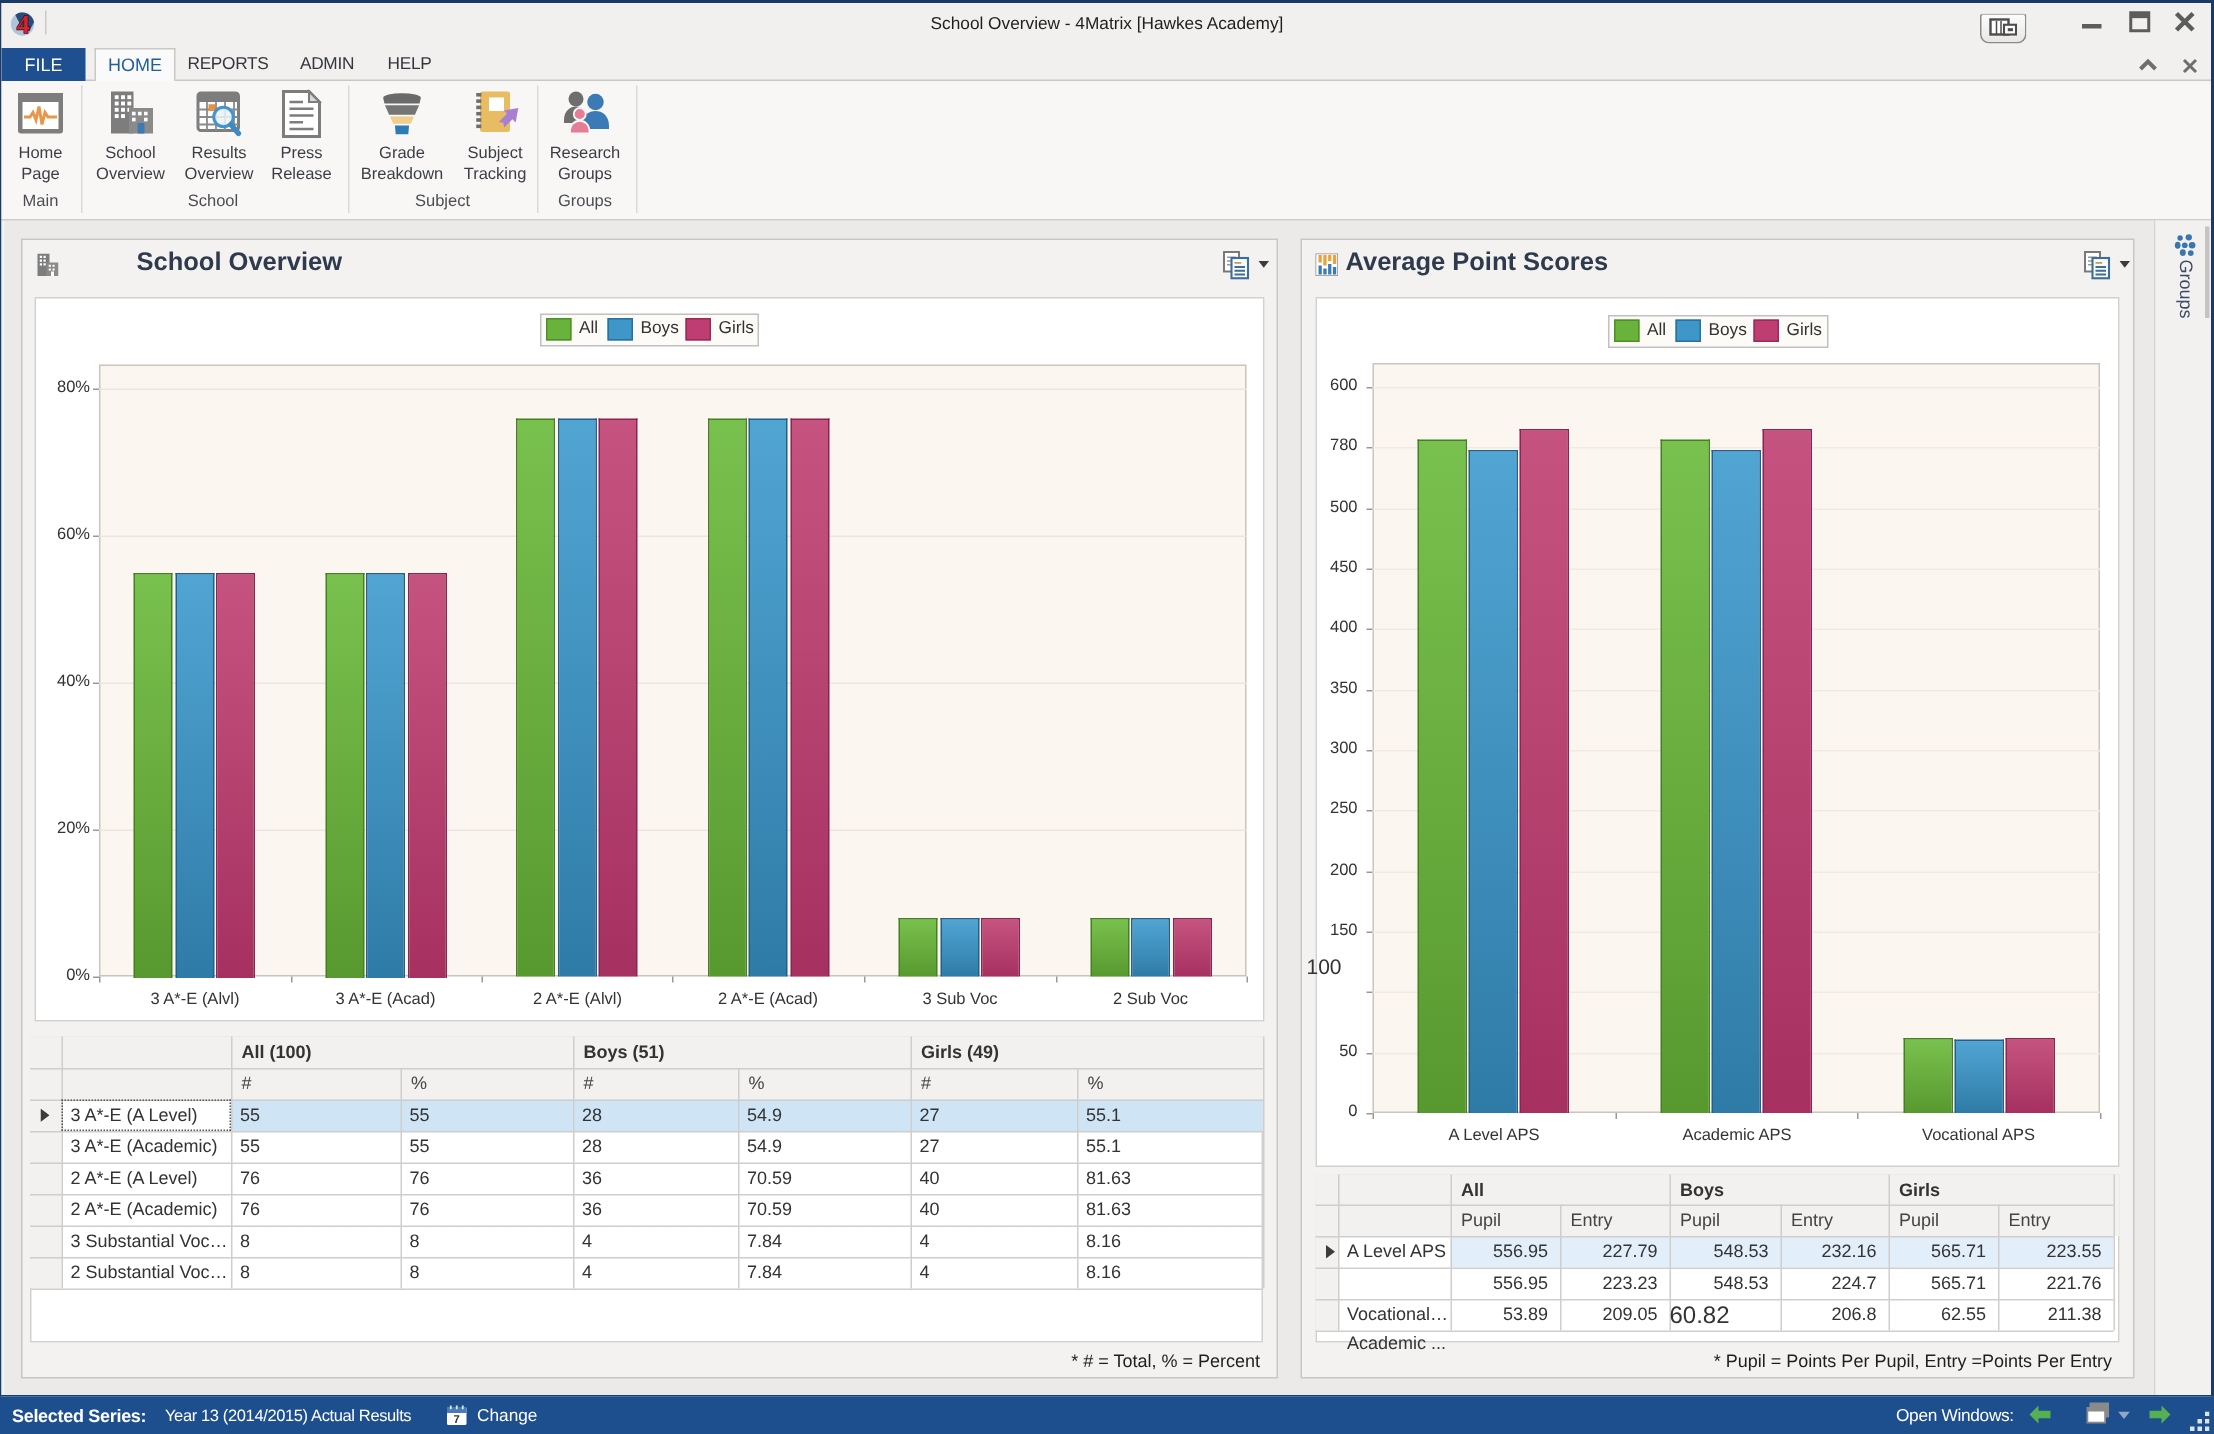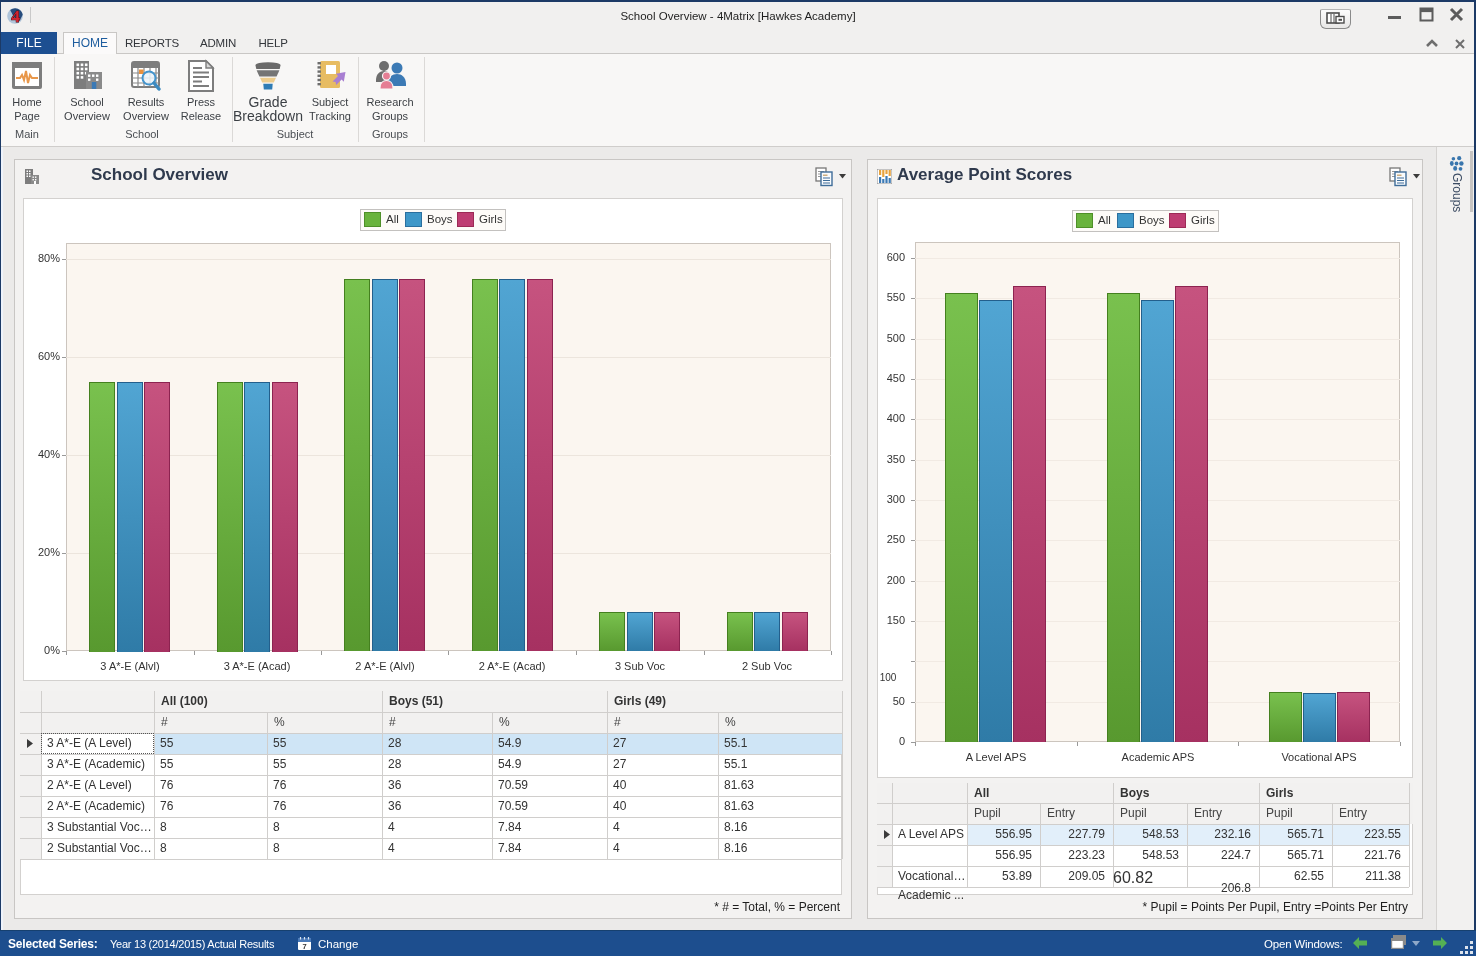--- a/index.html
+++ b/index.html
@@ -117,21 +117,21 @@
 <path d="M3 21 c0 -6 4 -9 8 -9 c4 0 8 3 8 9 v2 h-16 z" fill="#6e6e6e"></path>
 <circle cx="24" cy="9" r="5.5" fill="#3c7ab5"></circle>
 <path d="M15 25 c0 -7 4.5 -10 9 -10 c4.5 0 9 3 9 10 v2 h-18 z" fill="#3c7ab5"></path>
 <circle cx="13.5" cy="17" r="4" fill="#e57e94" stroke="#f8f7f6" stroke-width="1.2"></circle>
 <path d="M7 29 c0 -5 3 -7.5 6.5 -7.5 c3.5 0 6.5 2.5 6.5 7.5 v1 h-13 z" fill="#e57e94" stroke="#f8f7f6" stroke-width="1.2"></path>
   </svg>
 <div class="abs" style="left:-18px;top:95px;width:90px;text-align:center;font-size:11px;line-height:14px;color:#3b3f44;">Home<br>Page</div>
 <div class="abs" style="left:42px;top:95px;width:90px;text-align:center;font-size:11px;line-height:14px;color:#3b3f44;">School<br>Overview</div>
 <div class="abs" style="left:101px;top:95px;width:90px;text-align:center;font-size:11px;line-height:14px;color:#3b3f44;">Results<br>Overview</div>
 <div class="abs" style="left:156px;top:95px;width:90px;text-align:center;font-size:11px;line-height:14px;color:#3b3f44;">Press<br>Release</div>
-<div class="abs" style="left:218px;top:95px;width:100px;text-align:center;font-size:14px;line-height:14px;color:#3b3f44;">Grade<br>Breakdown</div>
+<div class="abs" style="left:218px;top:95px;width:100px;text-align:center;font-size:11px;line-height:14px;color:#3b3f44;">Grade<br>Breakdown</div>
 <div class="abs" style="left:285px;top:95px;width:90px;text-align:center;font-size:11px;line-height:14px;color:#3b3f44;">Subject<br>Tracking</div>
 <div class="abs" style="left:340px;top:95px;width:100px;text-align:center;font-size:11px;line-height:14px;color:#3b3f44;">Research<br>Groups</div>
 <div class="abs" style="left:-18px;top:128px;width:90px;text-align:center;font-size:11px;color:#4a4e53;">Main</div>
 <div class="abs" style="left:97px;top:128px;width:90px;text-align:center;font-size:11px;color:#4a4e53;">School</div>
 <div class="abs" style="left:250px;top:128px;width:90px;text-align:center;font-size:11px;color:#4a4e53;">Subject</div>
 <div class="abs" style="left:345px;top:128px;width:90px;text-align:center;font-size:11px;color:#4a4e53;">Groups</div>
 <div class="abs" style="left:14px;top:159px;width:838px;height:760px;background:#f3f2f1;border:1px solid #c8c6c4;"></div>
 <svg class="abs" style="left:24px;top:169px;" width="15" height="15" viewBox="0 0 15 15">
     <rect x="1" y="0" width="8" height="15" fill="#7d7d7d"></rect>
 <rect x="2.5" y="1.5" width="1.5" height="1.5" fill="#fff"></rect>
@@ -253,39 +253,39 @@
 <div class="abs" style="left:915px;top:460px;width:485px;height:1px;background:#f1eae3;"></div>
 <div class="abs" style="left:915px;top:419px;width:485px;height:1px;background:#f1eae3;"></div>
 <div class="abs" style="left:915px;top:379px;width:485px;height:1px;background:#f1eae3;"></div>
 <div class="abs" style="left:915px;top:339px;width:485px;height:1px;background:#f1eae3;"></div>
 <div class="abs" style="left:915px;top:298px;width:485px;height:1px;background:#f1eae3;"></div>
 <div class="abs" style="left:915px;top:258px;width:485px;height:1px;background:#f1eae3;"></div>
 <div class="abs" style="left:871px;top:735px;width:34px;text-align:right;font-size:11px;color:#333;">0</div>
 <div class="abs" style="left:911px;top:742px;width:4px;height:1px;background:#999;"></div>
 <div class="abs" style="left:871px;top:695px;width:34px;text-align:right;font-size:11px;color:#333;">50</div>
 <div class="abs" style="left:911px;top:702px;width:4px;height:1px;background:#999;"></div>
-<div class="abs" style="left:871px;top:672px;width:34px;text-align:center;font-size:10px;color:#333;">100</div>
+<div class="abs" style="left:871px;top:636px;width:34px;text-align:left;font-size:14px;color:#333;">100</div>
 <div class="abs" style="left:911px;top:661px;width:4px;height:1px;background:#999;"></div>
 <div class="abs" style="left:871px;top:614px;width:34px;text-align:right;font-size:11px;color:#333;">150</div>
 <div class="abs" style="left:911px;top:621px;width:4px;height:1px;background:#999;"></div>
 <div class="abs" style="left:871px;top:574px;width:34px;text-align:right;font-size:11px;color:#333;">200</div>
 <div class="abs" style="left:911px;top:581px;width:4px;height:1px;background:#999;"></div>
 <div class="abs" style="left:871px;top:533px;width:34px;text-align:right;font-size:11px;color:#333;">250</div>
 <div class="abs" style="left:911px;top:540px;width:4px;height:1px;background:#999;"></div>
 <div class="abs" style="left:871px;top:493px;width:34px;text-align:right;font-size:11px;color:#333;">300</div>
 <div class="abs" style="left:911px;top:500px;width:4px;height:1px;background:#999;"></div>
 <div class="abs" style="left:871px;top:453px;width:34px;text-align:right;font-size:11px;color:#333;">350</div>
 <div class="abs" style="left:911px;top:460px;width:4px;height:1px;background:#999;"></div>
 <div class="abs" style="left:871px;top:412px;width:34px;text-align:right;font-size:11px;color:#333;">400</div>
 <div class="abs" style="left:911px;top:419px;width:4px;height:1px;background:#999;"></div>
 <div class="abs" style="left:871px;top:372px;width:34px;text-align:right;font-size:11px;color:#333;">450</div>
 <div class="abs" style="left:911px;top:379px;width:4px;height:1px;background:#999;"></div>
 <div class="abs" style="left:871px;top:332px;width:34px;text-align:right;font-size:11px;color:#333;">500</div>
 <div class="abs" style="left:911px;top:339px;width:4px;height:1px;background:#999;"></div>
-<div class="abs" style="left:871px;top:291px;width:34px;text-align:right;font-size:11px;color:#333;">550</div>
+<div class="abs" style="left:871px;top:291px;width:34px;text-align:right;font-size:11px;color:#333;">780</div>
 <div class="abs" style="left:911px;top:298px;width:4px;height:1px;background:#999;"></div>
 <div class="abs" style="left:871px;top:251px;width:34px;text-align:right;font-size:11px;color:#333;">600</div>
 <div class="abs" style="left:911px;top:258px;width:4px;height:1px;background:#999;"></div>
 <div class="abs" style="left:945px;top:293px;width:33px;height:449px;background:linear-gradient(to bottom,#79c14e,#58992f);border:1px solid #44801f;border-bottom:none;"></div>
 <div class="abs" style="left:979px;top:300px;width:33px;height:442px;background:linear-gradient(to bottom,#51a5d3,#2f7ba7);border:1px solid #235f8c;border-bottom:none;"></div>
 <div class="abs" style="left:1013px;top:286px;width:33px;height:456px;background:linear-gradient(to bottom,#c6537f,#a63161);border:1px solid #8c2350;border-bottom:none;"></div>
 <div class="abs" style="left:926px;top:751px;width:140px;text-align:center;font-size:11px;color:#333;">A Level APS</div>
 <div class="abs" style="left:1107px;top:293px;width:33px;height:449px;background:linear-gradient(to bottom,#79c14e,#58992f);border:1px solid #44801f;border-bottom:none;"></div>
 <div class="abs" style="left:1141px;top:300px;width:33px;height:442px;background:linear-gradient(to bottom,#51a5d3,#2f7ba7);border:1px solid #235f8c;border-bottom:none;"></div>
 <div class="abs" style="left:1175px;top:286px;width:33px;height:456px;background:linear-gradient(to bottom,#c6537f,#a63161);border:1px solid #8c2350;border-bottom:none;"></div>
@@ -414,21 +414,21 @@
 <div class="abs" style="left:967px;top:848px;width:65px;text-align:right;font-size:12px;color:#333;">556.95</div>
 <div class="abs" style="left:1040px;top:848px;width:65px;text-align:right;font-size:12px;color:#333;">223.23</div>
 <div class="abs" style="left:1113px;top:848px;width:66px;text-align:right;font-size:12px;color:#333;">548.53</div>
 <div class="abs" style="left:1187px;top:848px;width:64px;text-align:right;font-size:12px;color:#333;">224.7</div>
 <div class="abs" style="left:1259px;top:848px;width:65px;text-align:right;font-size:12px;color:#333;">565.71</div>
 <div class="abs" style="left:1332px;top:848px;width:69px;text-align:right;font-size:12px;color:#333;">221.76</div>
 <div class="abs" style="left:898px;top:869px;width:68px;font-size:12px;color:#333;white-space:nowrap;overflow:hidden;text-overflow:ellipsis;text-align:center;">Vocational ...</div>
 <div class="abs" style="left:967px;top:869px;width:65px;text-align:right;font-size:12px;color:#333;">53.89</div>
 <div class="abs" style="left:1040px;top:869px;width:65px;text-align:right;font-size:12px;color:#333;">209.05</div>
 <div class="abs" style="left:1113px;top:869px;width:66px;text-align:left;font-size:16px;color:#333;">60.82</div>
-<div class="abs" style="left:1187px;top:869px;width:64px;text-align:right;font-size:12px;color:#333;margin-top:12px;">206.8</div>
+<div class="abs" style="left:1187px;top:869px;width:64px;text-align:right;font-size:12px;color:#333;">206.8</div>
 <div class="abs" style="left:1259px;top:869px;width:65px;text-align:right;font-size:12px;color:#333;">62.55</div>
 <div class="abs" style="left:1332px;top:869px;width:69px;text-align:right;font-size:12px;color:#333;">211.38</div>
 <div class="abs" style="left:1008px;top:900px;width:400px;text-align:right;font-size:12px;color:#1e1e1e;">* Pupil = Points Per Pupil, Entry =Points Per Entry</div>
 <div class="abs" style="left:1436px;top:147px;width:1px;height:784px;background:#d5d3d1;"></div>
 <div class="abs" style="left:1437px;top:147px;width:37px;height:784px;background:#f2f1f0;"></div>
 <div class="abs" style="left:1470px;top:151px;width:3px;height:61px;background:#c6c4c2;"></div>
 <svg class="abs" style="left:1449px;top:156px;" width="15" height="15" viewBox="0 0 15 15">
 <circle cx="4.4" cy="2.7" r="1.8" fill="#3a76ad"></circle>
     <circle cx="10.2" cy="2.2" r="2.1" fill="#3a76ad"></circle>
 <ellipse cx="2.8" cy="7.5" rx="1.9" ry="2.4" fill="#3a76ad"></ellipse>

